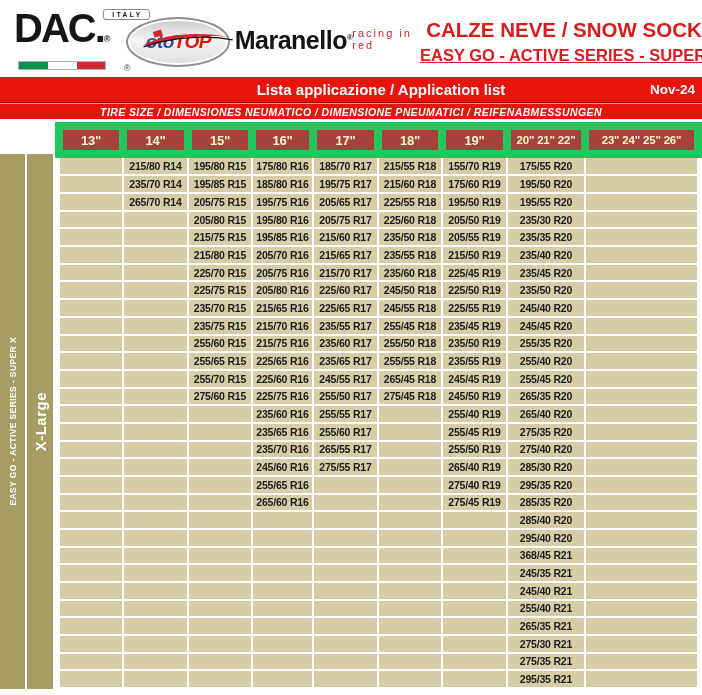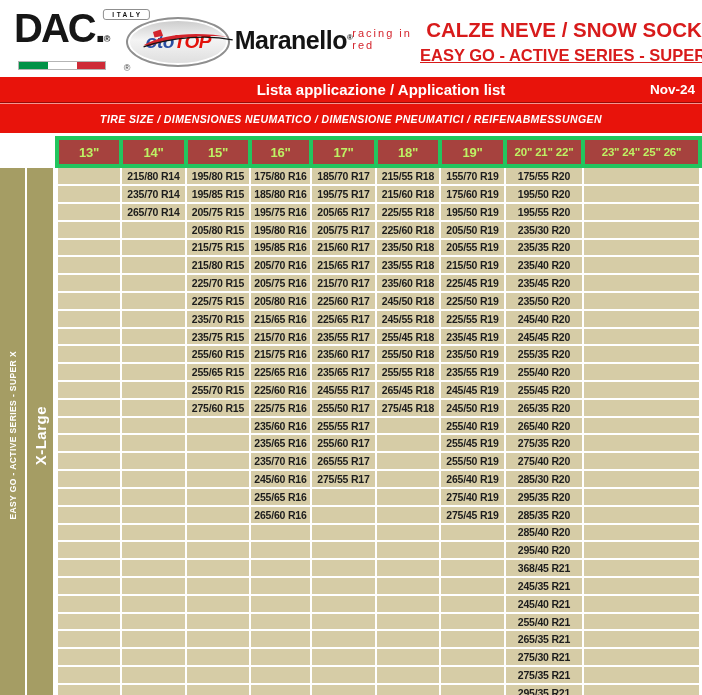--- a/index.html
+++ b/index.html
@@ -59,21 +59,21 @@
 
   
   .red-bar{
     height:26px;background:var(--accent-red);color:#fff;
     display:flex;align-items:center;position:relative;
     border-bottom:1px solid rgba(0,0,0,0.35);
   }
   .red-bar-title{flex:1;text-align:center;font-weight:700;font-size:15px;padding-left:60px;}
   .red-bar-date{position:absolute;right:7px;font-weight:700;font-size:13.5px;}
   .red-subbar{
-    height:30px;background:var(--accent-red);color:#fff;
+    height:16px;background:var(--accent-red);color:#fff;
     display:flex;align-items:center;justify-content:center;
     font-style:italic;font-weight:600;font-size:10.5px;letter-spacing:0.4px;
     border-top:1px solid rgba(255,255,255,0.55);
   }
 
   
   .table-area{height:567px;margin-top:3px;display:flex;background:#fff;}
 
   .strips{width:53px;display:flex;flex-direction:column;margin-right:2px;}
   .strip-spacer{height:32px;background:#fff;}
@@ -83,23 +83,23 @@
   .strip-size{flex:1;}
   .strip span{
     writing-mode:vertical-rl;transform:rotate(180deg);
     color:#fff;white-space:nowrap;
   }
   .strip-series span{font-size:8.5px;font-weight:700;letter-spacing:0.4px;}
   .strip-size span{font-size:15px;font-weight:700;letter-spacing:0.5px;}
 
   table.data-table{flex:1;border-collapse:collapse;table-layout:fixed;height:100%;}
   table.data-table th{
-    background:var(--header-maroon);color:#bef264;
+    background:var(--header-maroon);color:#fef9c3;
     font-weight:700;font-size:13px;letter-spacing:-0.2px;
-    height:28px;border:4px solid #22c55e;vertical-align:middle;
+    height:28px;border:8px solid #22c55e;vertical-align:middle;
     white-space:nowrap;overflow:hidden;
   }
   table.data-table th.wide{font-size:11.5px;}
   table.data-table td{
     background:var(--cell-beige);color:var(--ink);
     font-weight:700;font-size:10.5px;letter-spacing:-0.2px;
     border:2px solid #fff;text-align:center;vertical-align:middle;
     white-space:nowrap;overflow:hidden;
   }
   col.c13{width:64px;} col.c14{width:65px;} col.c15{width:64px;} col.c16{width:61px;}

